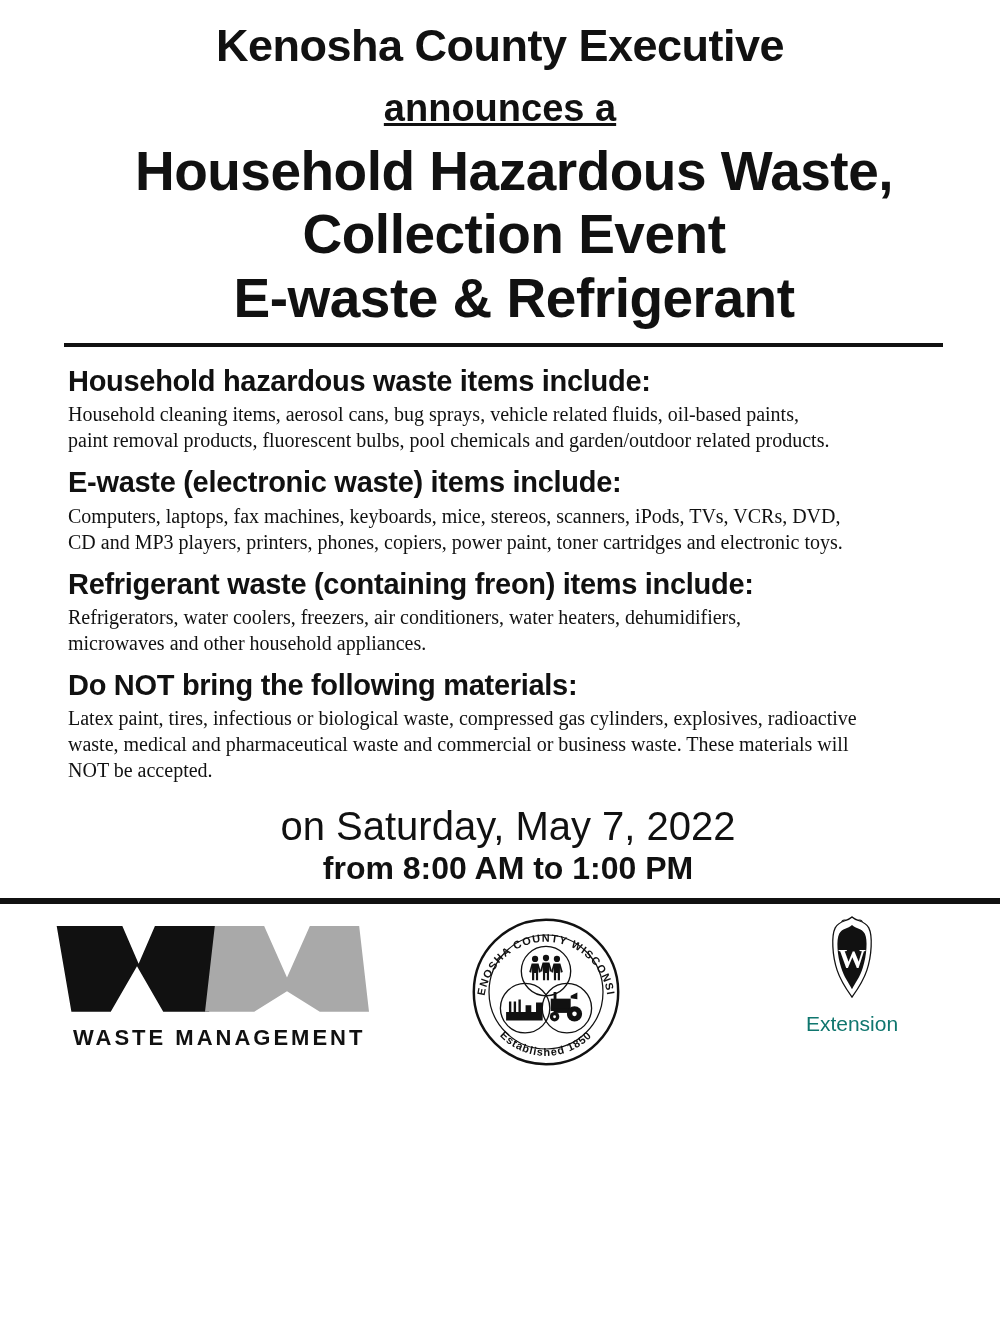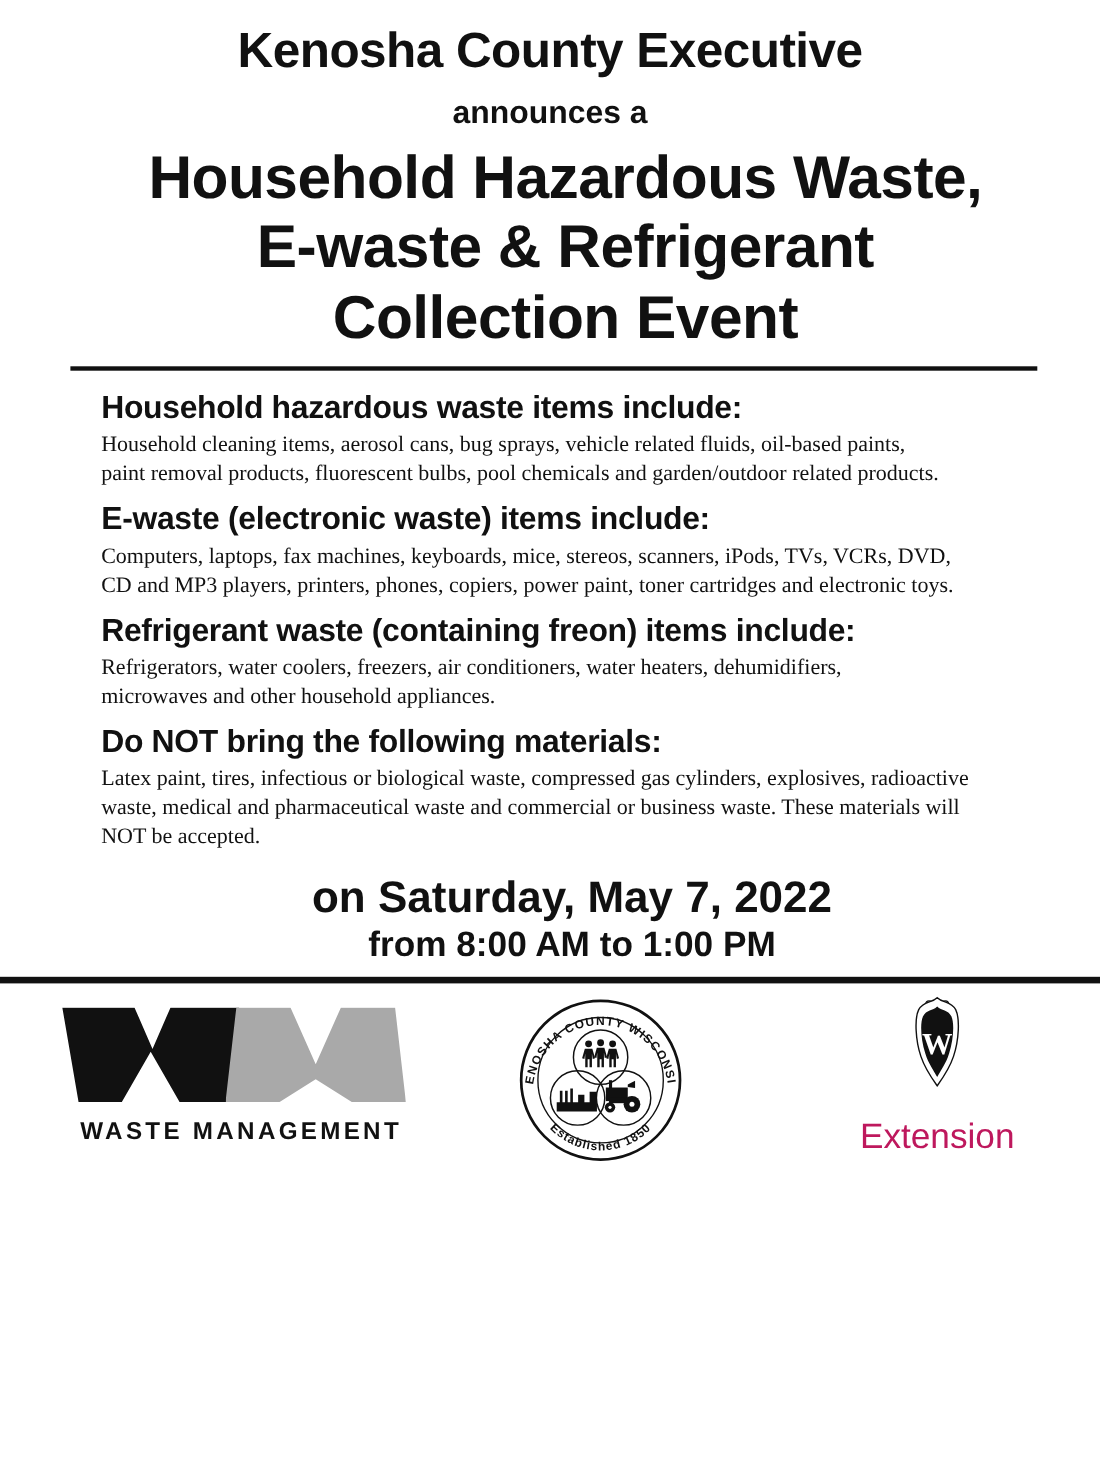--- a/index.html
+++ b/index.html
@@ -3,74 +3,74 @@
 <meta charset="utf-8">
 <style>
   html,body{margin:0;padding:0;background:#ffffff;}
   body{width:1000px;height:1330px;overflow:hidden;color:#111;
        font-family:"Liberation Sans",sans-serif;}
   .page{width:1000px;height:1028px;position:relative;}
 
   
   .top{text-align:center;padding-top:20px;}
   .announcer{font-size:45px;font-weight:bold;line-height:1.17;letter-spacing:-.5px;}
-  .announces{font-size:29px;font-weight:bold;margin-top:14px;}
+  .announces{font-size:38px;font-weight:bold;margin-top:14px;text-decoration:underline;}
   .big-title{font-size:55px;font-weight:bold;line-height:1.16;letter-spacing:-.5px;margin-top:10px;padding-left:28px;}
 
   .rule1{height:4px;background:#111;margin:12px 57px 0 64px;}
   .rule2{height:6px;background:#111;margin-top:10px;width:1000px;}
 
   
-  main{padding:18px 52px 0 92px;}
+  main{padding:18px 52px 0 68px;}
   .sec{margin-bottom:13px;}
   .sec h2{font-size:29px;font-weight:bold;margin:0 0 3px 0;letter-spacing:-.3px;line-height:1.15;}
   .sec p{font-family:"Liberation Serif",serif;font-size:20px;line-height:1.3;margin:0;
          white-space:pre-line;}
 
   .bring{text-align:center;margin-top:18px;}
   .bring-lead{font-size:28px;font-weight:bold;line-height:1.25;}
   .venue,.address{font-size:27px;line-height:1.25;margin-top:5px;}
 
   .when{text-align:center;margin-top:20px;}
-  .when-date{font-size:40px;font-weight:bold;line-height:1.15;}
+  .when-date{font-size:40px;font-weight:normal;line-height:1.15;}
   .when-time{font-size:32px;font-weight:bold;line-height:1.2;}
 
   .moreinfo{text-align:center;margin-top:36px;font-family:"Liberation Serif",serif;
             font-size:23px;line-height:1.25;}
 
   
   .logos{display:flex;align-items:flex-start;padding-top:12px;}
   .wm{margin-left:55px;width:315px;}
   .wm-letters{display:flex;margin-top:10px;}
   .wm-w{width:164px;height:86px;background:#111;
         clip-path:polygon(1% 0%,41% 0%,51% 44%,61% 0%,99% 0%,94% 100%,66% 100%,50% 47%,34% 100%,10% 100%);}
   .wm-m{width:164px;height:86px;background:#a9a9a9;margin-left:-14px;
         clip-path:polygon(6% 0%,36% 0%,50% 60%,64% 0%,94% 0%,100% 100%,70% 100%,50% 76%,30% 100%,0% 100%);}
   .wm-label{font-size:22px;font-weight:bold;letter-spacing:3px;margin-top:13px;margin-left:18px;white-space:nowrap;}
 
   .seal{margin-left:100px;width:152px;height:152px;}
   .seal text{font-family:"Liberation Sans",sans-serif;}
 
   .uw{margin-left:95px;width:270px;text-align:center;}
-  .uw-name{font-size:32px;font-weight:400;margin-top:20px;color:#be185d;}
+  .uw-name{font-size:21px;font-weight:400;margin-top:8px;color:#0f766e;}
 </style>
 </head>
 <body>
 
 <div class="page">
 
   <header class="top">
     <div class="announcer">
       <div>Kenosha County Executive</div>
     </div>
     <div class="announces">announces a</div>
     <div class="big-title">
       <div>Household Hazardous Waste,</div>
+      <div>Collection Event</div>
       <div>E-waste &amp; Refrigerant</div>
-      <div>Collection Event</div>
     </div>
   </header>
 
   <div class="rule1"></div>
 
   <main>
     <div class="sec">
       <h2>Household hazardous waste items include:</h2>
       <p>Household cleaning items, aerosol cans, bug sprays, vehicle related fluids, oil-based paints,
 paint removal products, fluorescent bulbs, pool chemicals and garden/outdoor related products.</p>

